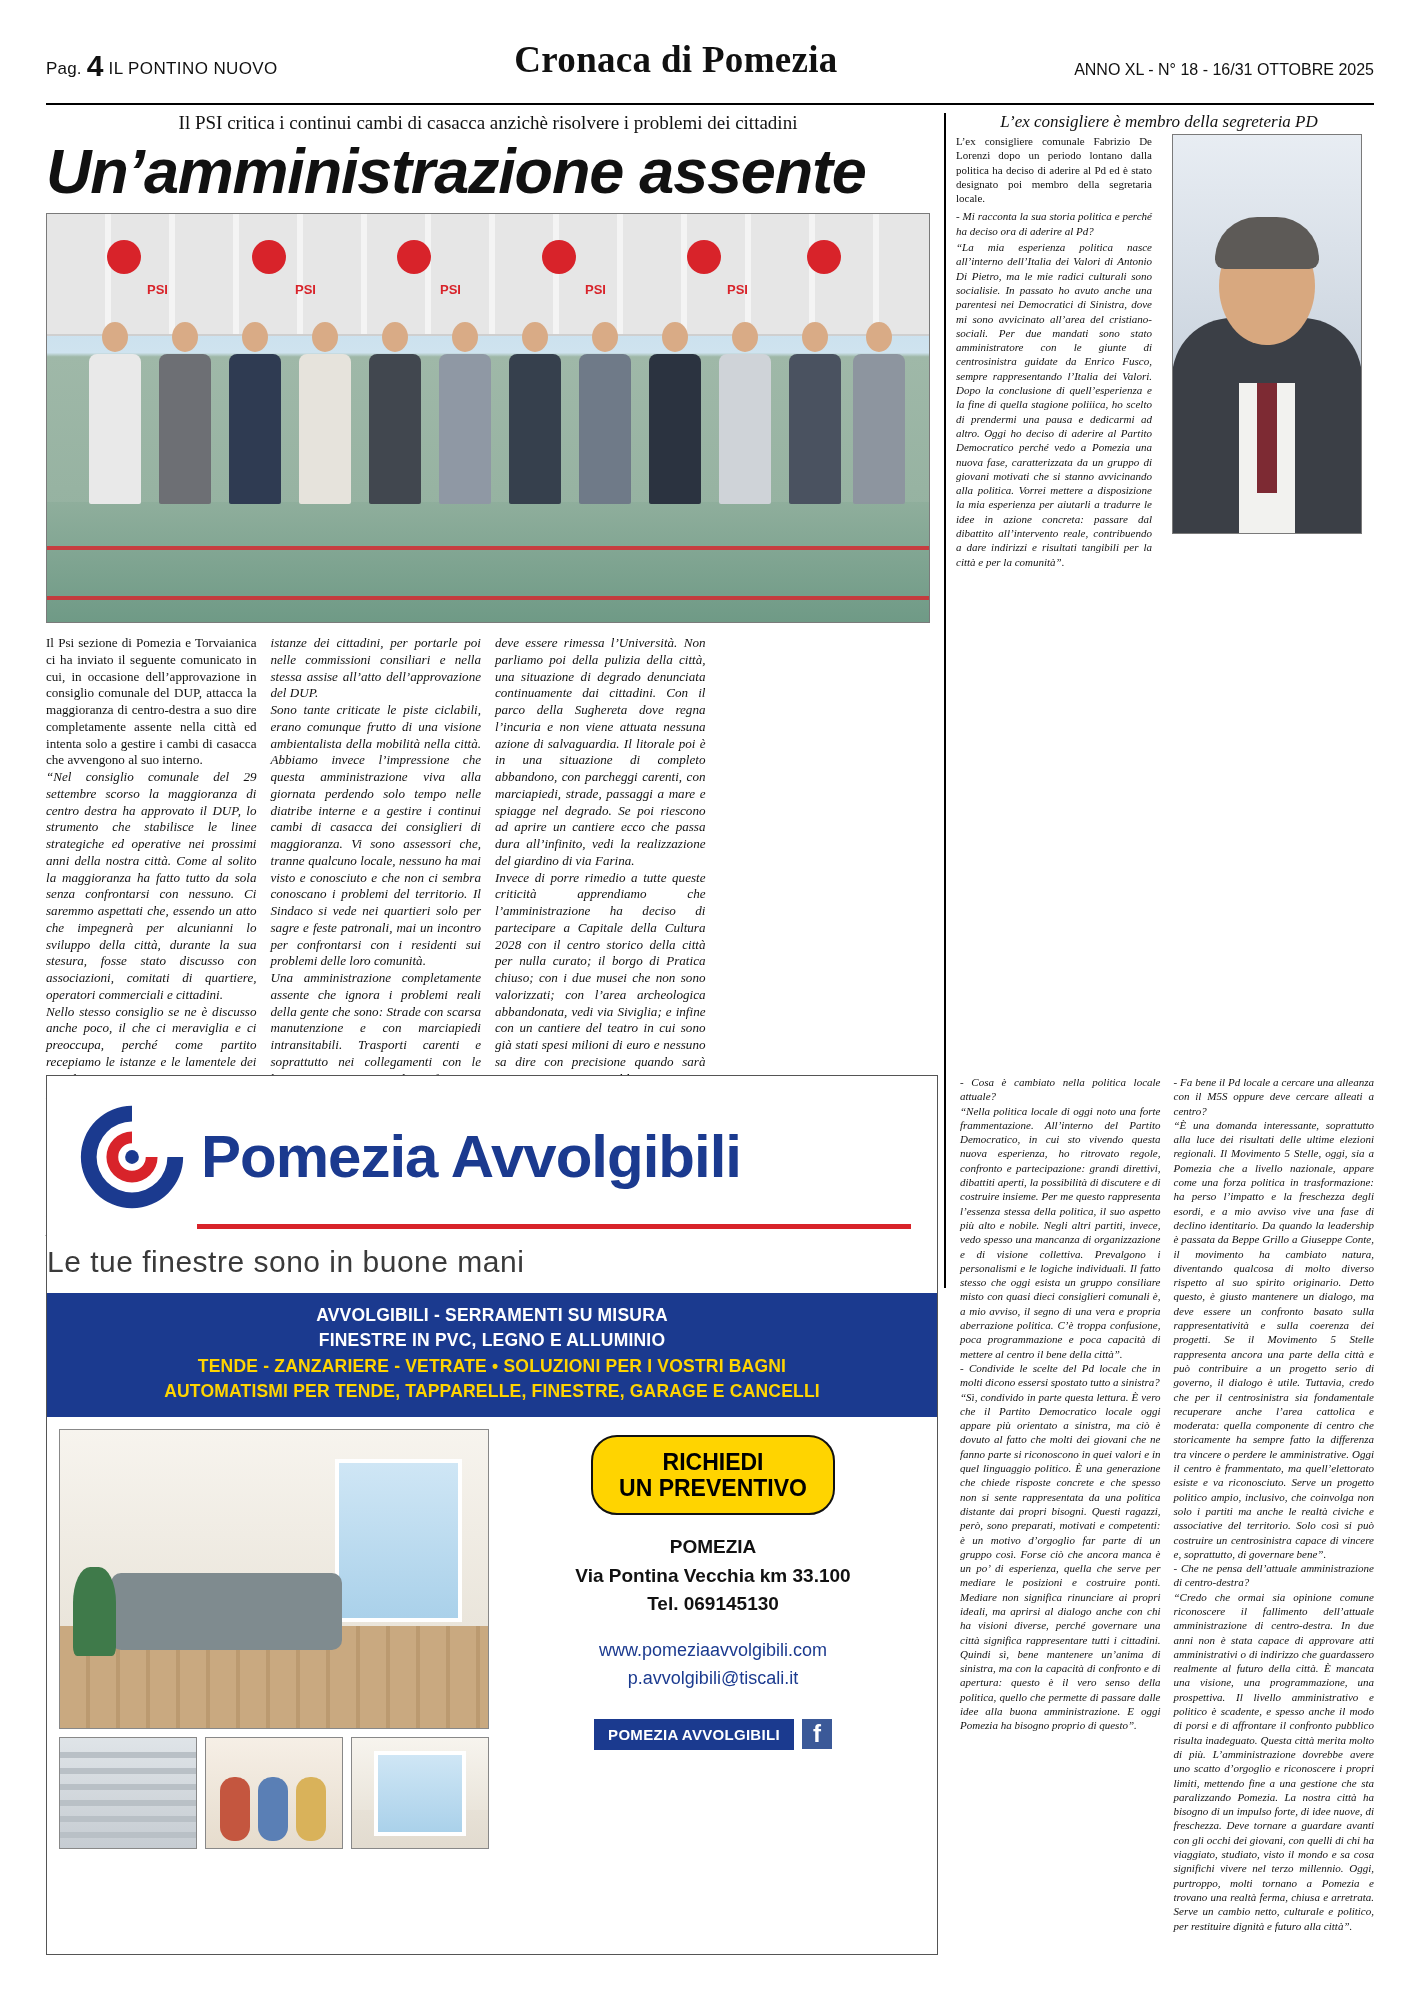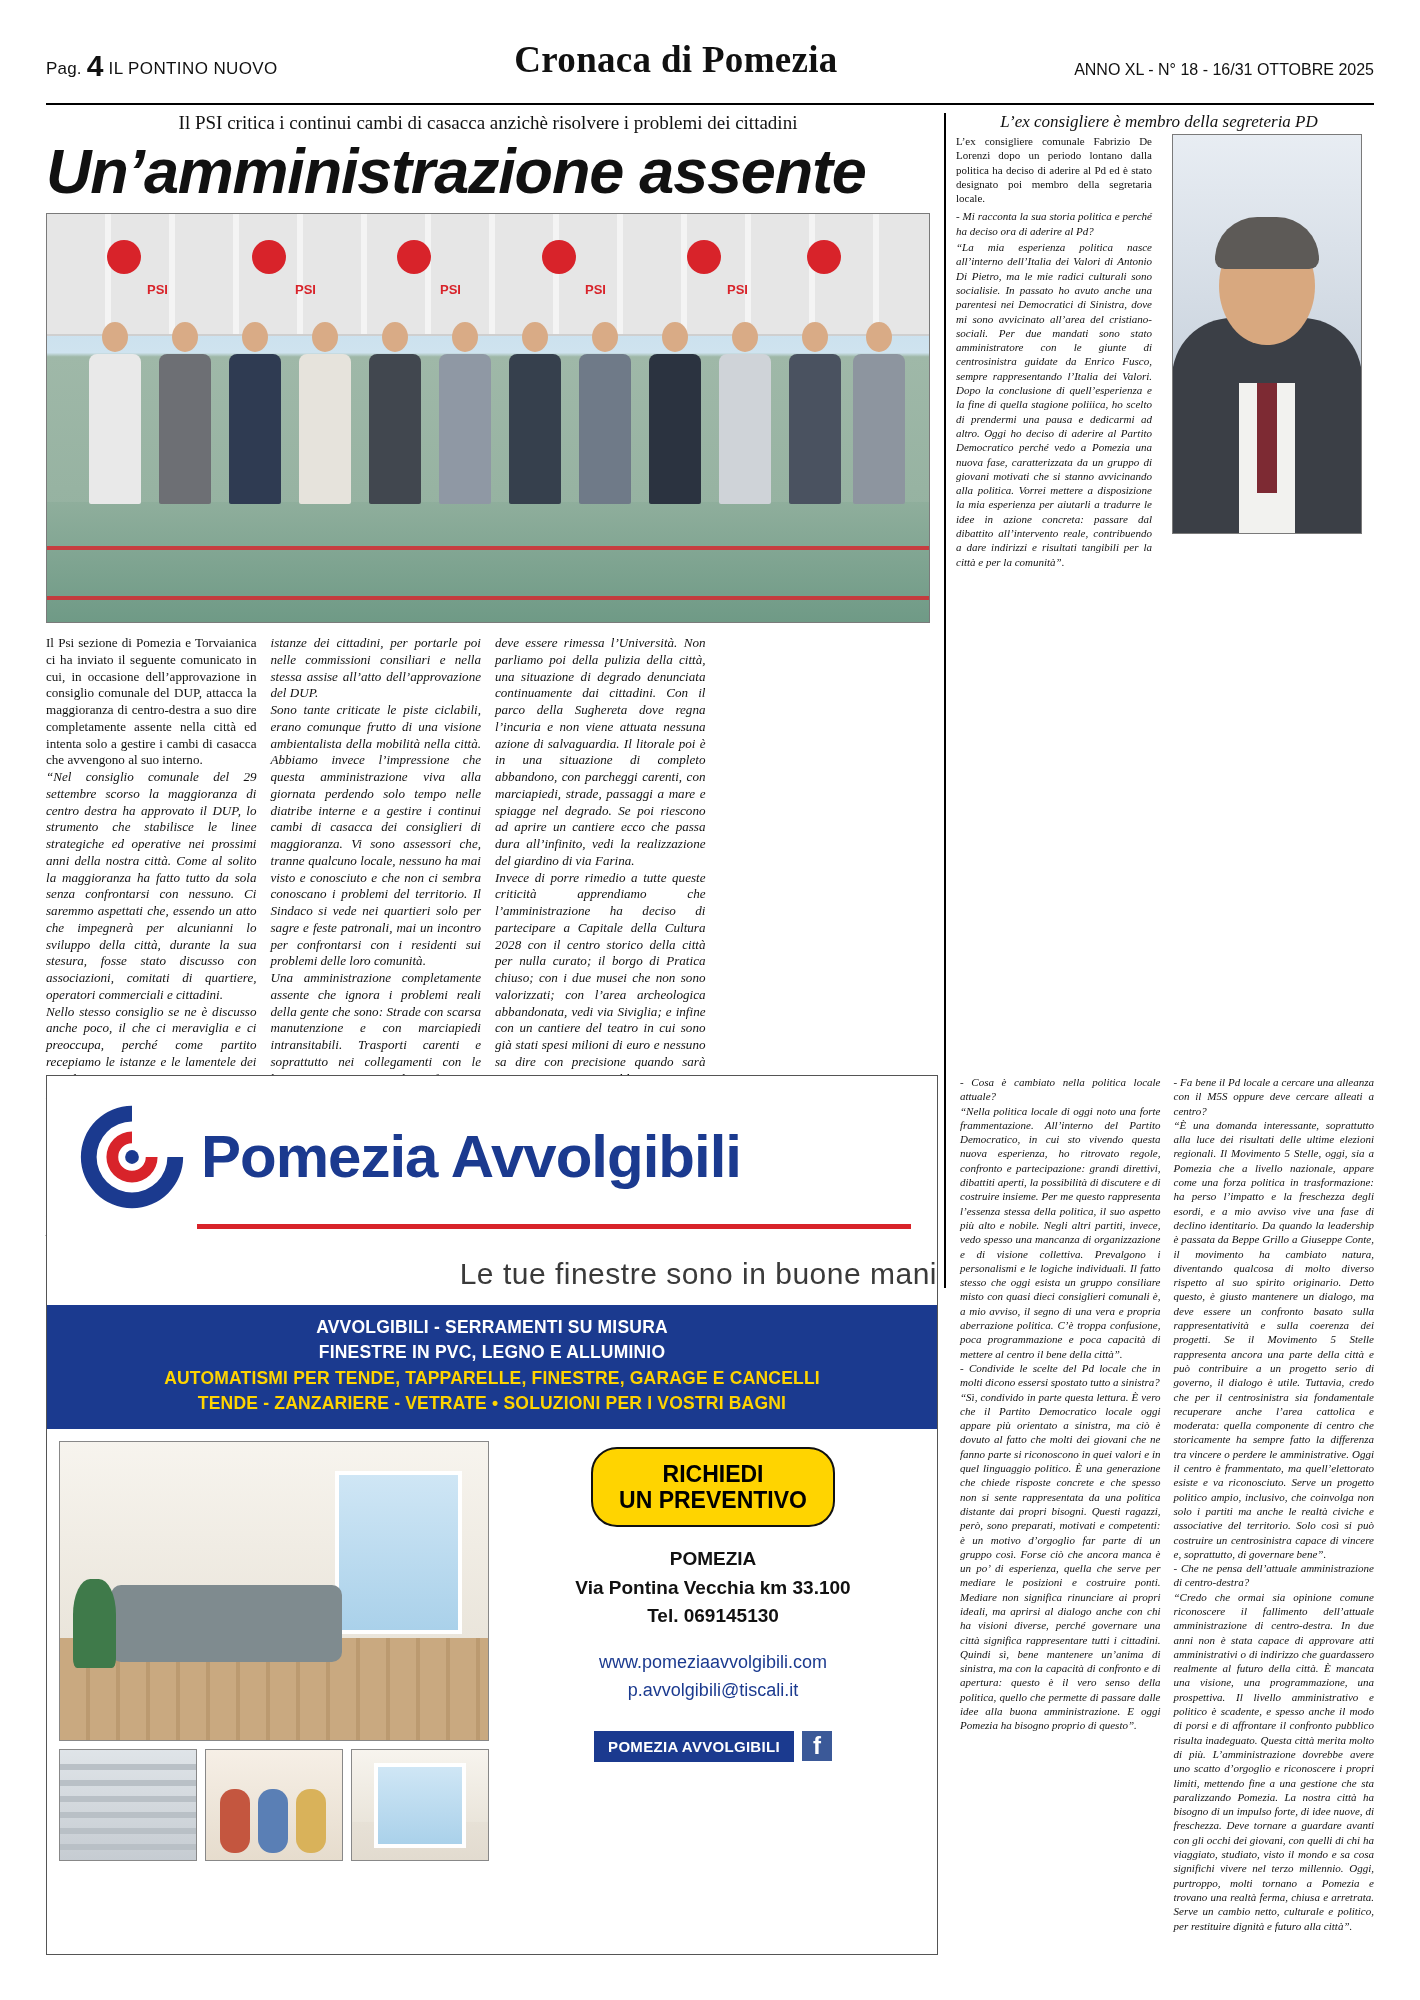--- a/index.html
+++ b/index.html
@@ -52,21 +52,21 @@
   .rtxt { font-size:11px; line-height:1.3; text-align:justify; }
   .rcols { display:flex; gap:13px; }
   .rcol { width:50%; }
 
   
   .advert { position:absolute; left:46px; top:1075px; width:892px; height:880px; border:1px solid #555; box-sizing:border-box; background:#fff; }
   .ad-logo-row { display:flex; align-items:center; padding:22px 20px 6px 26px; }
   .swirl { width:118px; height:118px; flex:0 0 118px; position:relative; }
   .ad-brand { font-family:"Liberation Sans", sans-serif; font-size:60px; font-weight:bold; color:#1b3a8f; letter-spacing:-1px; line-height:1; margin-left:10px; }
   .ad-rule { height:5px; background:#d8232a; margin:2px 26px 0 150px; }
-  .ad-sub { font-family:"Liberation Sans", sans-serif; font-size:30px; color:#3a3a3a; text-align:right; padding:28px 0 14px; letter-spacing:.5px; }
+  .ad-sub { font-family:"Liberation Sans", sans-serif; font-size:30px; color:#3a3a3a; text-align:left; padding:16px 0 14px; letter-spacing:.5px; }
   .ad-band { background:#1b3a8f; color:#fff; font-family:"Liberation Sans", sans-serif; font-weight:bold; text-align:center; padding:10px 6px 12px; line-height:1.45; font-size:17.5px; letter-spacing:.2px; }
   .ad-band .y { color:#ffd400; }
   .ad-lower { display:flex; padding:12px; gap:12px; }
   .ad-photos { width:430px; }
   .ad-photo { width:100%; height:300px; border:1px solid #888; box-sizing:border-box; position:relative; overflow:hidden; }
   .ad-strip { display:flex; gap:8px; margin-top:8px; }
   .ad-strip .sp { flex:1; height:112px; border:1px solid #888; box-sizing:border-box; position:relative; overflow:hidden; }
   .ad-info { flex:1; text-align:center; font-family:"Liberation Sans", sans-serif; }
   .btn-quote { display:inline-block; border:2px solid #111; border-radius:26px; background:#ffd400; color:#000000; font-weight:bold; font-size:23px; line-height:1.15; padding:12px 26px; margin:6px 0 18px; }
   .ad-addr { font-size:19px; font-weight:bold; color:#111; line-height:1.5; margin-bottom:18px; }
@@ -259,22 +259,22 @@
         </svg>
       </div>
       <div class="ad-brand">Pomezia Avvolgibili</div>
     </div>
     <div class="ad-rule"></div>
     <div class="ad-sub">Le tue finestre sono in buone mani</div>
 
     <div class="ad-band">
       <div>AVVOLGIBILI - SERRAMENTI SU MISURA</div>
       <div>FINESTRE IN PVC, LEGNO E ALLUMINIO</div>
+      <div class="y">TENDE - ZANZARIERE - VETRATE • SOLUZIONI PER I VOSTRI BAGNI</div>
       <div class="y">AUTOMATISMI PER TENDE, TAPPARELLE, FINESTRE, GARAGE E CANCELLI</div>
-      <div class="y">TENDE - ZANZARIERE - VETRATE • SOLUZIONI PER I VOSTRI BAGNI</div>
     </div>
 
     <div class="ad-lower">
       <div class="ad-photos">
         <div class="ad-photo room">
           <div class="ph">
               <div class="wall"></div>
               <div class="floorw"></div>
               <div class="win"></div>
               <div class="sofa"></div>

